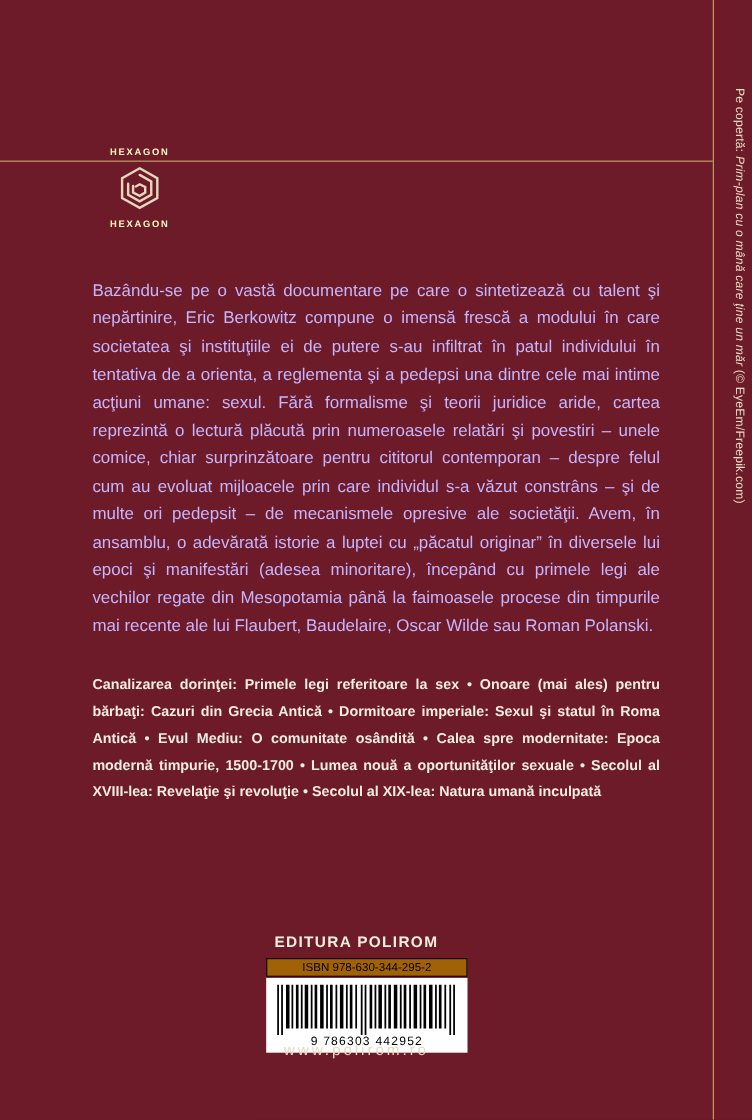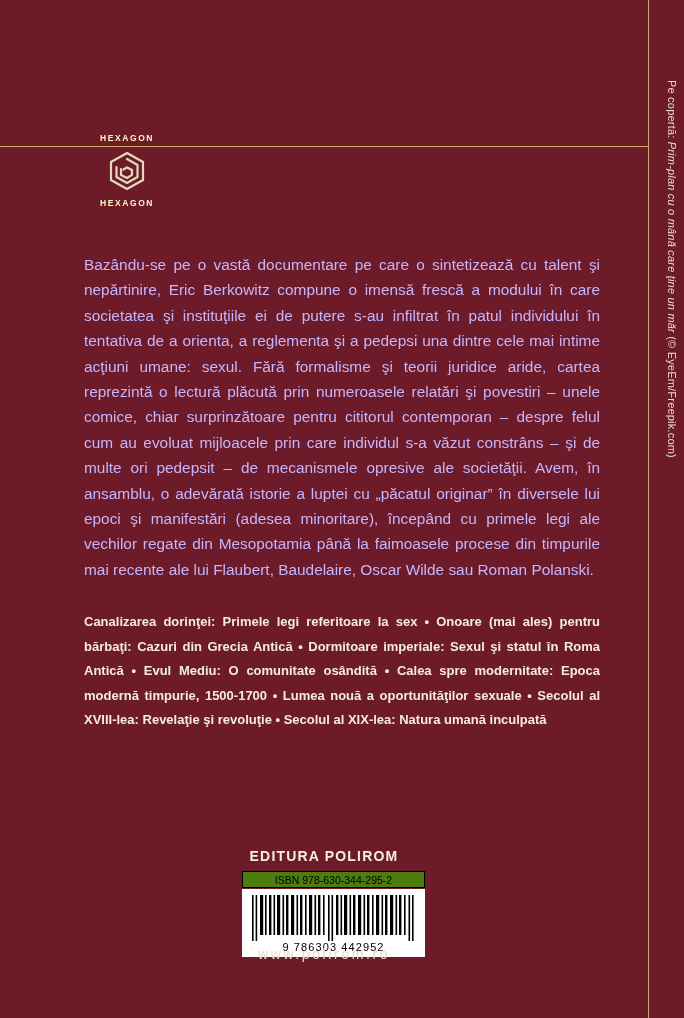--- a/index.html
+++ b/index.html
@@ -112,21 +112,21 @@
     font-size: 14px;
     font-weight: bold;
     letter-spacing: 1.2px;
   }
   .isbn-box {
     position: absolute;
     left: 50%;
     margin-left: -100px;
     top: 871px;
     width: 183px;
-    background: #4d7c0f;
+    background: #a16207;
     color: #000;
     font-size: 10.5px;
     text-align: center;
     padding: 2px 0 1px 0;
     box-sizing: border-box;
     border: 1px solid #000;
   }
   .barcode-wrap {
     position: absolute;
     left: 50%;

